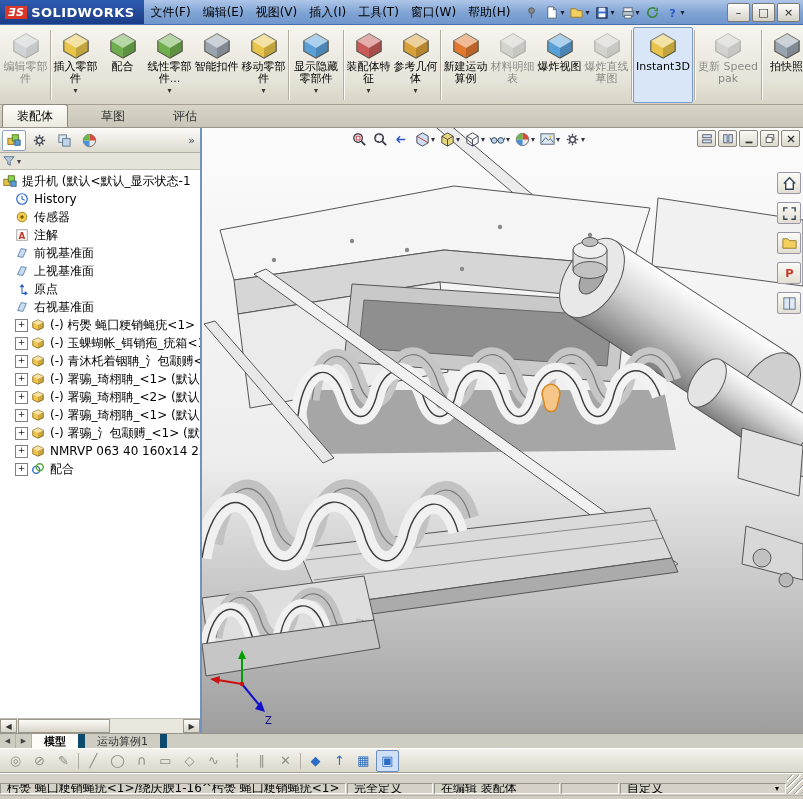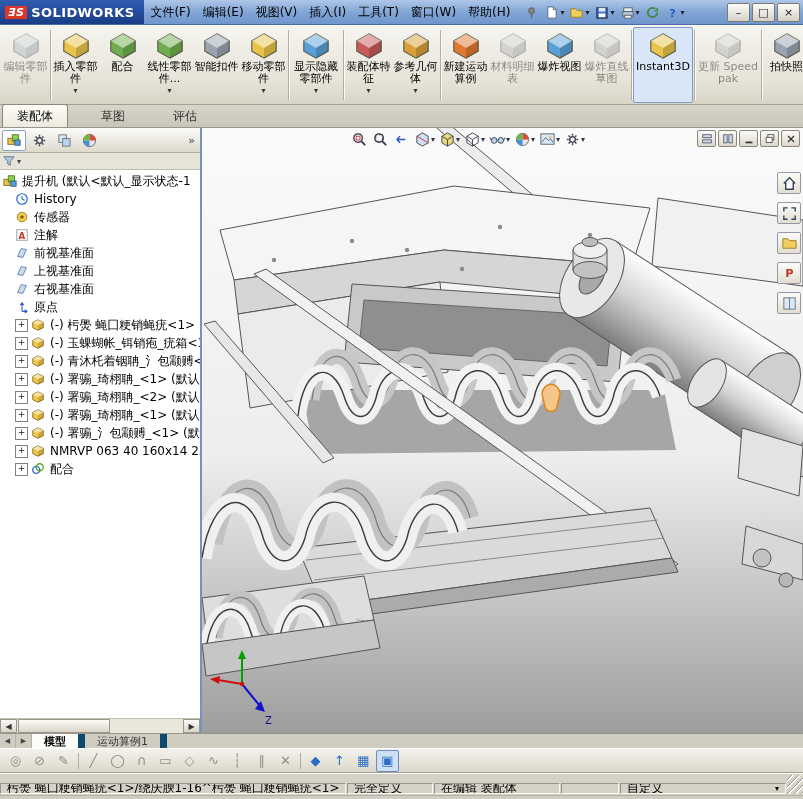--- a/index.html
+++ b/index.html
@@ -452,34 +452,34 @@
           </div>
           <div class="trow child" data-name="tree-item">
             <span class="ticon" data-name="plane-icon">
               <svg xmlns="http://www.w3.org/2000/svg" viewBox="0 0 16 16" width="14" height="14">
                 <polygon points="3,12 7,3 13,4 9,13" fill="#bcd4ec" fill-opacity=".8" stroke="#5a7ca8"></polygon>
               </svg>
             </span>
             <span class="tlabel" data-name="tree-item-label">上视基准面</span>
           </div>
           <div class="trow child" data-name="tree-item">
+            <span class="ticon" data-name="origin-icon">
+              <svg xmlns="http://www.w3.org/2000/svg" viewBox="0 0 16 16" width="14" height="14">
+                <path d="M8 13 V3 M8 3 l-2 3 M8 3 l2 3 M8 13 H14 M14 13 l-3 -2 M14 13 l-3 2" stroke="#2a58c8" stroke-width="1.2" fill="none"></path>
+              </svg>
+            </span>
+            <span class="tlabel" data-name="tree-item-label">原点</span>
+          </div>
+          <div class="trow child" data-name="tree-item">
             <span class="ticon" data-name="plane-icon">
               <svg xmlns="http://www.w3.org/2000/svg" viewBox="0 0 16 16" width="14" height="14">
                 <polygon points="3,12 7,3 13,4 9,13" fill="#bcd4ec" fill-opacity=".8" stroke="#5a7ca8"></polygon>
               </svg>
             </span>
             <span class="tlabel" data-name="tree-item-label">右视基准面</span>
-          </div>
-          <div class="trow child" data-name="tree-item">
-            <span class="ticon" data-name="origin-icon">
-              <svg xmlns="http://www.w3.org/2000/svg" viewBox="0 0 16 16" width="14" height="14">
-                <path d="M8 13 V3 M8 3 l-2 3 M8 3 l2 3 M8 13 H14 M14 13 l-3 -2 M14 13 l-3 2" stroke="#2a58c8" stroke-width="1.2" fill="none"></path>
-              </svg>
-            </span>
-            <span class="tlabel" data-name="tree-item-label">原点</span>
           </div>
           <div class="trow child" data-name="tree-item">
             <span class="texp" data-name="expander-icon">+</span>
             <span class="ticon" data-name="part-icon">
               <svg xmlns="http://www.w3.org/2000/svg" viewBox="0 0 16 16" width="14" height="14">
                 <polygon points="8,2 14,5 14,11 8,14 2,11 2,5" fill="#f0c64a" stroke="#8a6d1a"></polygon>
                 <polygon points="8,2 14,5 8,8 2,5" fill="#fff" opacity=".5"></polygon>
                 <polygon points="14,5 14,11 8,14 8,8" fill="#000" opacity=".15"></polygon>
               </svg>
             </span>

